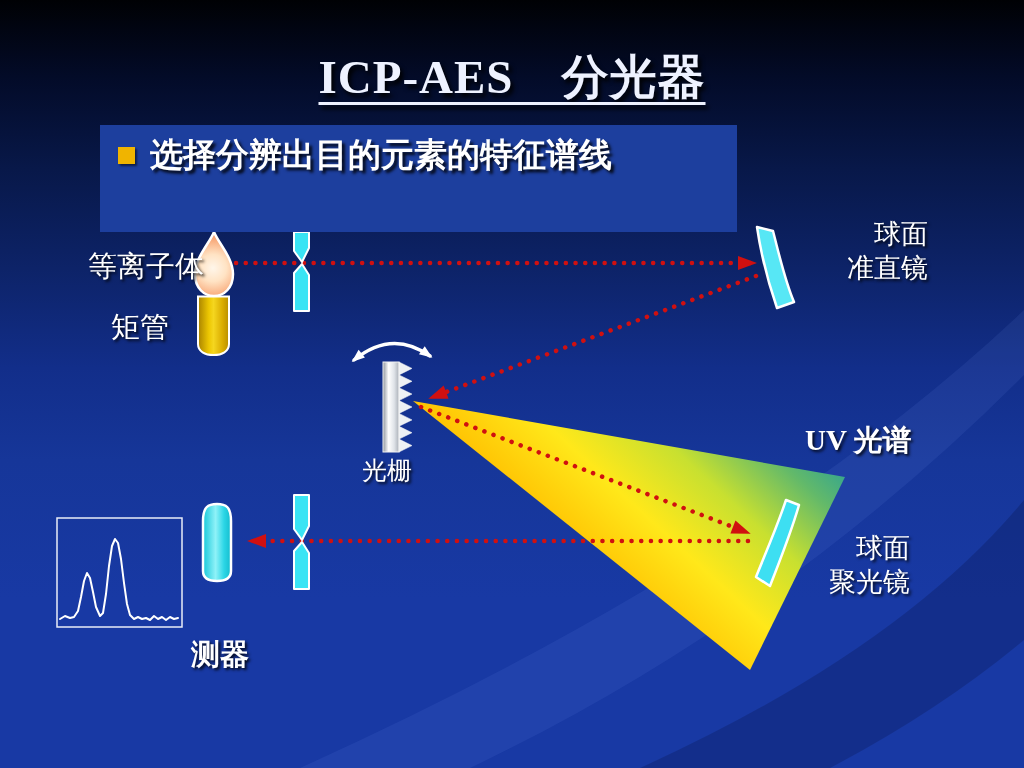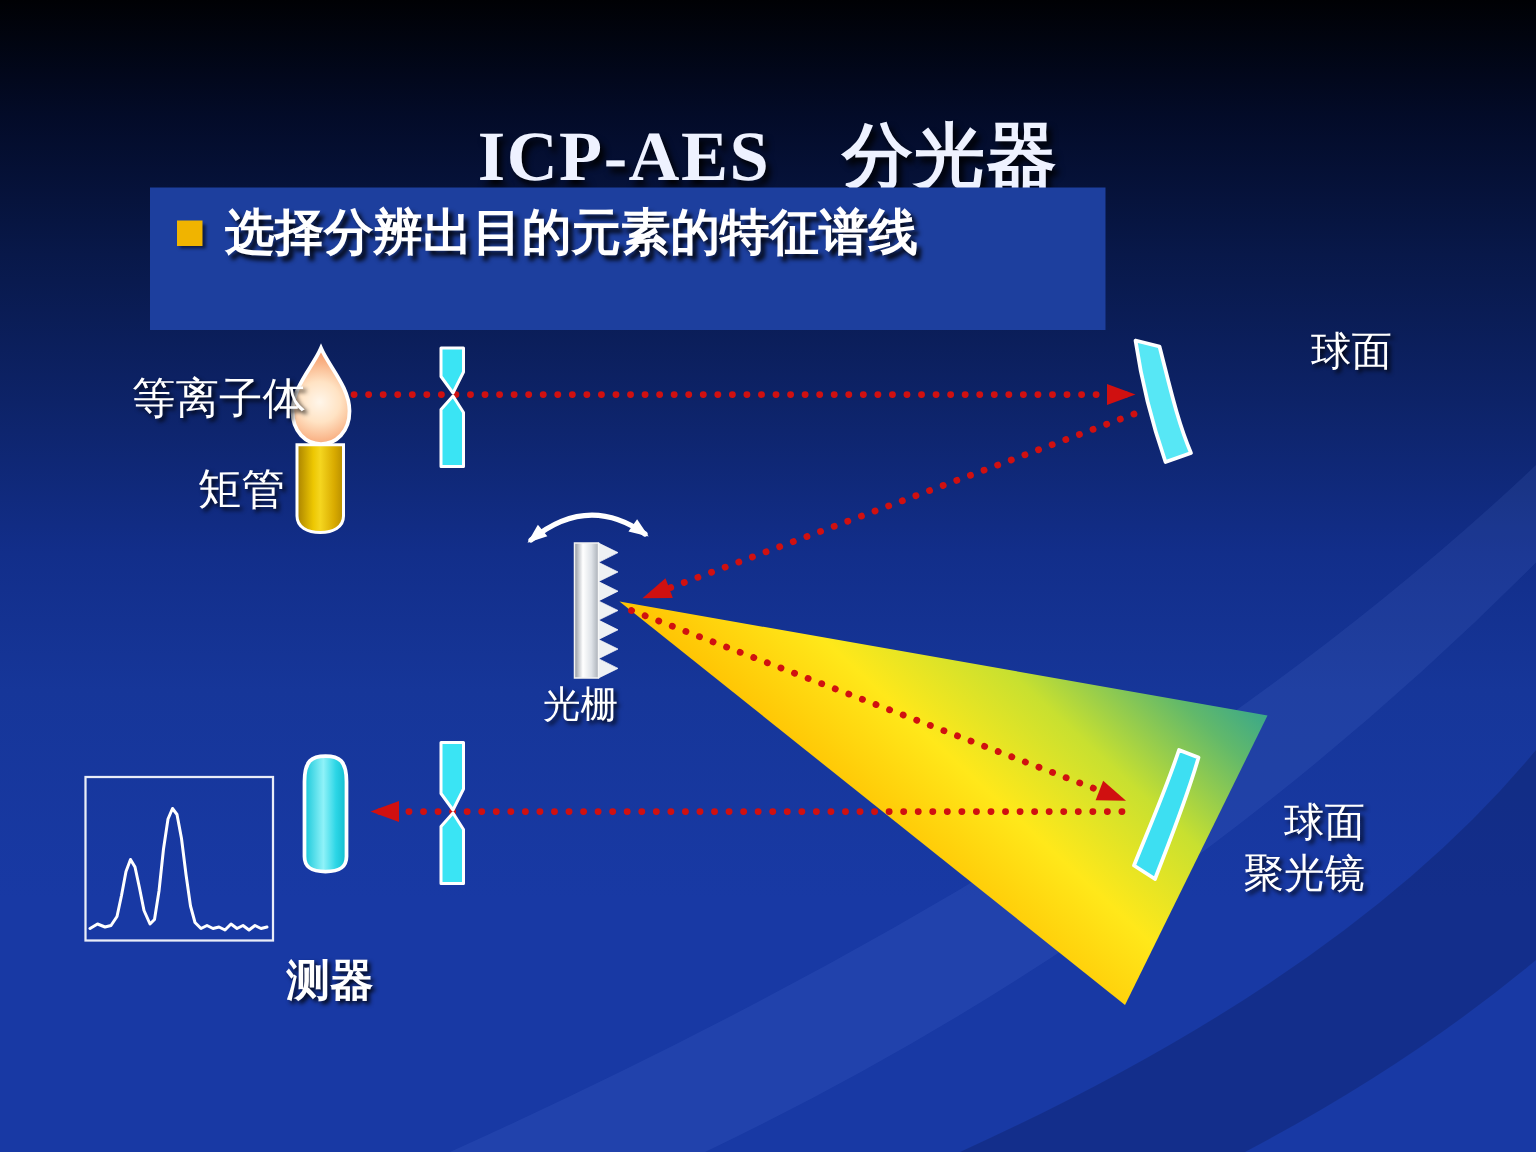--- a/index.html
+++ b/index.html
@@ -9,24 +9,23 @@
     background:linear-gradient(180deg,
       #000104 0%, #030b28 10%, #081849 22%, #0d2368 35%,
       #122e8a 48%, #163699 60%, #1839a4 78%, #1839a4 100%);
   }
   .abs{position:absolute;}
   .slide-title{
     left:0;right:0;top:46px;text-align:center;
     font-size:47px;font-weight:bold;letter-spacing:1px;color:#eef2ff;
     text-decoration:underline;text-decoration-thickness:3px;text-underline-offset:9px;
     text-shadow:3px 4px 4px rgba(0,0,0,0.9);
-    margin-top:27px;
   }
   .bullet-box{
-    left:100px;top:125px;width:637px;height:95px;
+    left:100px;top:125px;width:637px;height:107px;
     background:#1d3f9e;
   }
   .bullet-square{
     left:18px;top:22px;width:17px;height:17px;background:#f0b400;
     box-shadow:2px 2px 2px rgba(0,0,0,0.55);
   }
   .bullet-text{
     left:50px;top:8px;font-size:33px;font-weight:bold;color:#ffffff;
     text-shadow:3px 3px 3px rgba(0,0,0,0.85);white-space:nowrap;
   }
@@ -130,26 +129,28 @@
 
   <div class="abs slide-title">ICP-AES　分光器</div>
 
   <div class="abs bullet-box">
     <div class="abs bullet-square"></div>
     <div class="abs bullet-text">选择分辨出目的元素的特征谱线</div>
   </div>
 
   <div class="abs lbl" style="left:88px;top:249px">等离子体</div>
 
-  <div class="abs lbl" style="left:132px;top:310px">矩管</div>
+  <div class="abs lbl" style="left:111px;top:310px">矩管</div>
 
   <div class="abs lbl center" style="left:808px;top:217px;width:120px;font-size:27px">
     <div>球面</div>
+    <div>准直镜</div>
   </div>
 
+  <div class="abs lbl bold" style="left:805px;top:423px;font-size:29px">UV 光谱</div>
 
   <div class="abs lbl" style="left:362px;top:454px;font-size:25px">光栅</div>
 
   <div class="abs lbl center" style="left:790px;top:531px;width:120px;font-size:27px">
     <div>球面</div>
     <div>聚光镜</div>
   </div>
 
 
   <div class="abs lbl bold" style="left:191px;top:637px;font-size:29px">测器</div>

